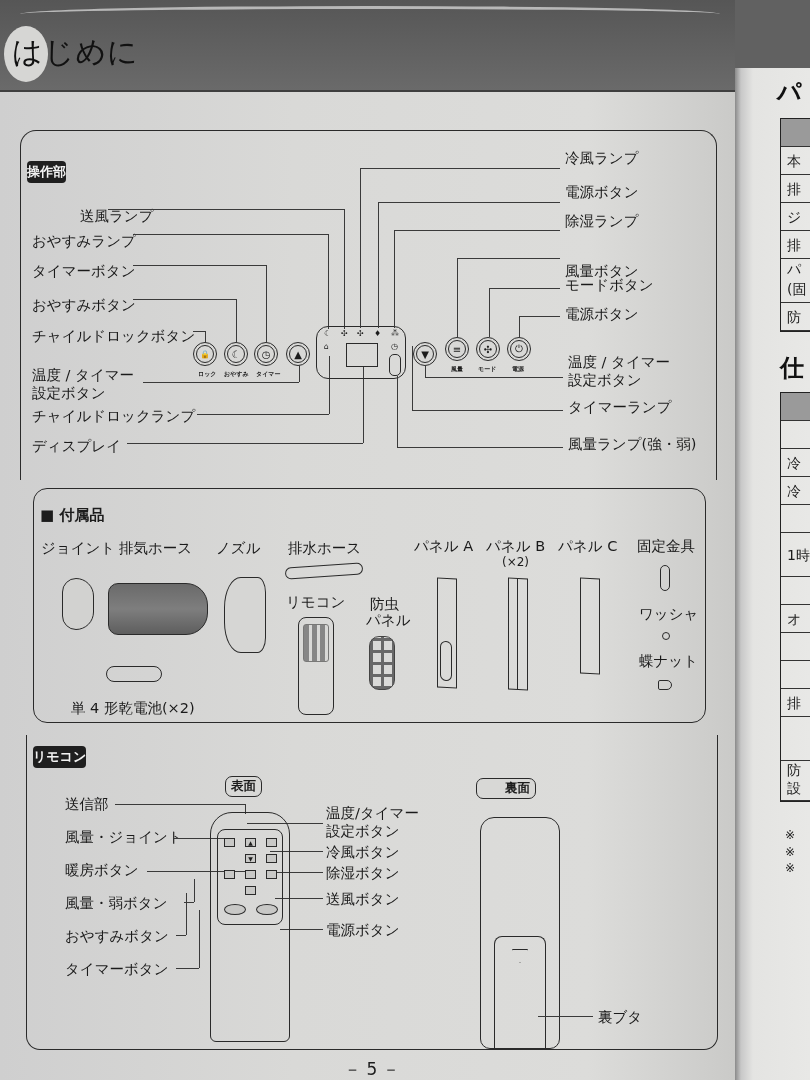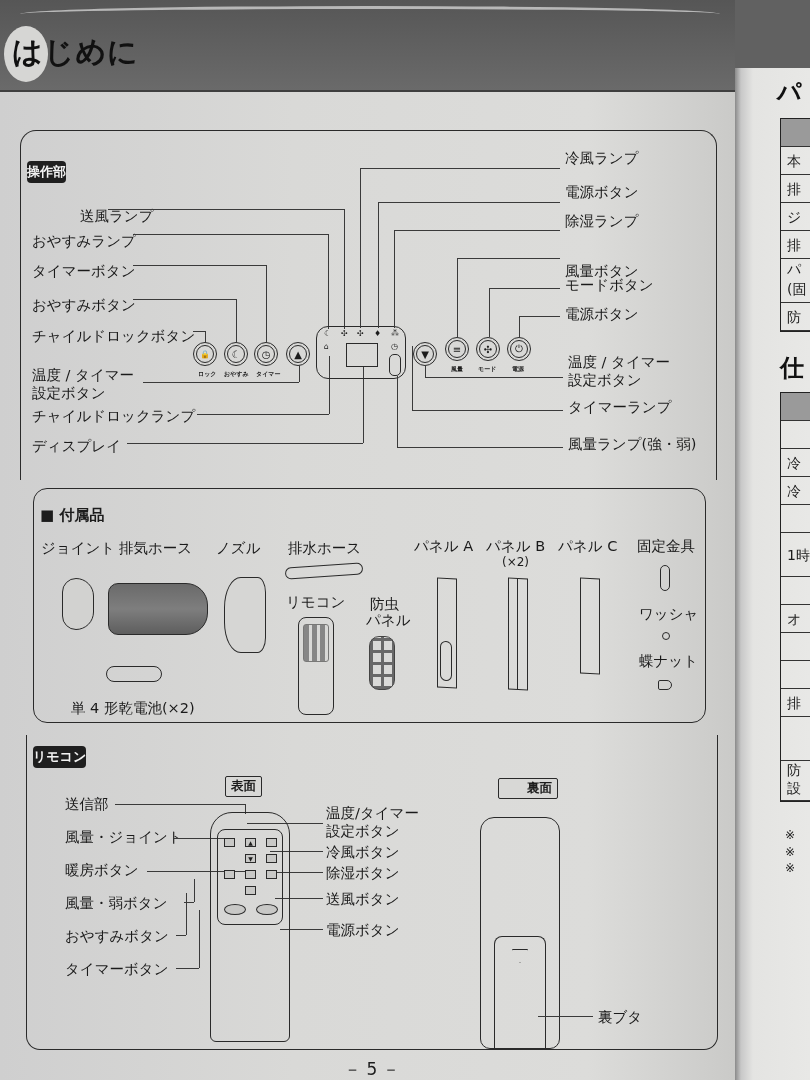--- a/index.html
+++ b/index.html
@@ -2,21 +2,21 @@
 <html><head>
 <meta charset="utf-8">
 <style>
   * { box-sizing: border-box; margin: 0; padding: 0; }
   html, body { width: 810px; height: 1080px; overflow: hidden; }
   body { background: #5e5e5e; font-family: "DejaVu Sans", sans-serif; color: #1c1c1c; position: relative; }
   .page { position: absolute; left: 0; top: 0; width: 735px; height: 1080px; background: linear-gradient(90deg,#cfcfcf 0%,#d9d9d7 40%,#dcdcda 80%,#cacac8 100%); }
   .header-band { position: absolute; left: 0; top: 0; width: 735px; height: 92px; background: linear-gradient(180deg,#565656,#6a6a6a); border-bottom: 2px solid #3f3f3f; }
   .header-curve { position: absolute; left: 20px; top: 6px; width: 700px; height: 16px; border-top: 3px solid #d0d0d0; border-radius: 60% 60% 0 0; opacity: .8; }
   .title-circle { position: absolute; left: 4px; top: 26px; width: 44px; height: 56px; background: #d6d6d4; border-radius: 50%; }
-  .title { position: absolute; left: 12px; top: 32px; font-size: 30px; font-weight: bold; color: #111; letter-spacing: 1px; }
+  .title { position: absolute; left: 12px; top: 32px; font-size: 30px; font-weight: normal; color: #111; letter-spacing: 1px; }
   .right-page { position: absolute; left: 735px; top: 0; width: 75px; height: 1080px; background: linear-gradient(90deg,#8a8a8a 0px,#c8c8c8 6px,#e4e4e2 18px,#e8e8e6 100%); }
   .right-band { position:absolute; left:0; top:0; width:75px; height:68px; background:#616161; }
   .rp-heading { position:absolute; font-size:24px; font-weight:bold; color:#111; }
   .rp-table { position:absolute; left:45px; border:1.5px solid #222; border-right:none; }
   .rp-row { height:28px; border-bottom:1px solid #333; font-size:14px; padding-left:6px; line-height:28px; width:30px; overflow:hidden; white-space:nowrap; }
   .rp-row.hd { background:#9a9a9a; }
   .rp-note { position:absolute; left:50px; font-size:12px; }
 
   .box { position: absolute; border: 1.5px solid #2a2a2a; border-radius: 14px; }
   .tag { position: absolute; background: #1f1f1f; color: #f2f2f2; font-size: 13px; font-weight: bold; padding: 2px 0; border-radius: 4px; }
@@ -51,21 +51,21 @@
   .washer { position:absolute; left:662px; top:632px; width:8px; height:8px; border:1.5px solid #2a2a2a; border-radius:50%; }
   .wing { position:absolute; left:658px; top:680px; width:14px; height:10px; border:1.5px solid #2a2a2a; border-radius:3px 8px 8px 3px; }
 
   .rc-front { position:absolute; left:210px; top:812px; width:80px; height:230px; border:1.5px solid #2a2a2a; border-radius:22px 22px 6px 6px; }
   .rc-front .keypad { position:absolute; left:6px; top:16px; width:66px; height:96px; border:1.5px solid #2a2a2a; border-radius:8px; }
   .k { position:absolute; width:11px; height:9px; border:1px solid #2a2a2a; background:#c8c8c6; font-size:6px; text-align:center; line-height:8px; }
   .k.oval { width:22px; height:11px; border-radius:50%; }
   .rc-back { position:absolute; left:480px; top:817px; width:80px; height:232px; border:1.5px solid #2a2a2a; border-radius:14px 14px 10px 10px; }
   .rc-back .lid { position:absolute; left:13px; top:118px; width:52px; height:112px; border:1.5px solid #2a2a2a; border-bottom:none; border-radius:8px 8px 0 0; }
   .rc-back .arrow { position:absolute; left:17px; top:12px; width:16px; height:14px; border:1.5px solid #2a2a2a; clip-path:polygon(0 0,100% 0,50% 100%); }
-  .pill { position:absolute; font-size:12.5px; font-weight:bold; border:1.5px solid #2a2a2a; border-radius:2px; padding:1px 5px; background:#d8d8d6; }
+  .pill { position:absolute; font-size:12.5px; font-weight:bold; border:1.5px solid #2a2a2a; border-radius:7px; padding:1px 5px; background:#d8d8d6; }
   .pagenum { position:absolute; left:344px; top:1058px; font-size:17px; }
 </style>
 </head>
 <body>
 
 <div class="page">
   <div class="header-band">
     <div class="header-curve"></div>
     <div class="title-circle"></div>
     <div class="title">はじめに</div>
@@ -209,21 +209,21 @@
     </div>
   <div class="panelC"></div>
   <div class="battery"></div>
   <div class="bracket"></div>
   <div class="washer"></div>
   <div class="wing"></div>
 
   <div class="box" style="left:26px;top:735px;width:692px;height:315px;border-radius:0 0 14px 14px;border-top:none;"></div>
   <div class="tag" style="left:33px;top:746px;">リモコン</div>
   <div class="pill" style="left:225px;top:776px;">表面</div>
-  <div class="pill" style="left:498px;top:778px;padding-left:28px;">裏面</div>
+  <div class="pill" style="left:476px;top:778px;padding-left:28px;">裏面</div>
 
   <div class="lbl" style="left:65px;top:795px;">送信部</div>
   <div class="lbl" style="left:65px;top:828px;">風量・ジョイント</div>
   <div class="lbl" style="left:65px;top:861px;">暖房ボタン</div>
   <div class="lbl" style="left:65px;top:894px;">風量・弱ボタン</div>
   <div class="lbl" style="left:65px;top:927px;">おやすみボタン</div>
   <div class="lbl" style="left:65px;top:960px;">タイマーボタン</div>
 
   <div class="lbl" style="left:326px;top:804px;">温度/タイマー</div>
   <div class="lbl" style="left:326px;top:822px;">設定ボタン</div>

